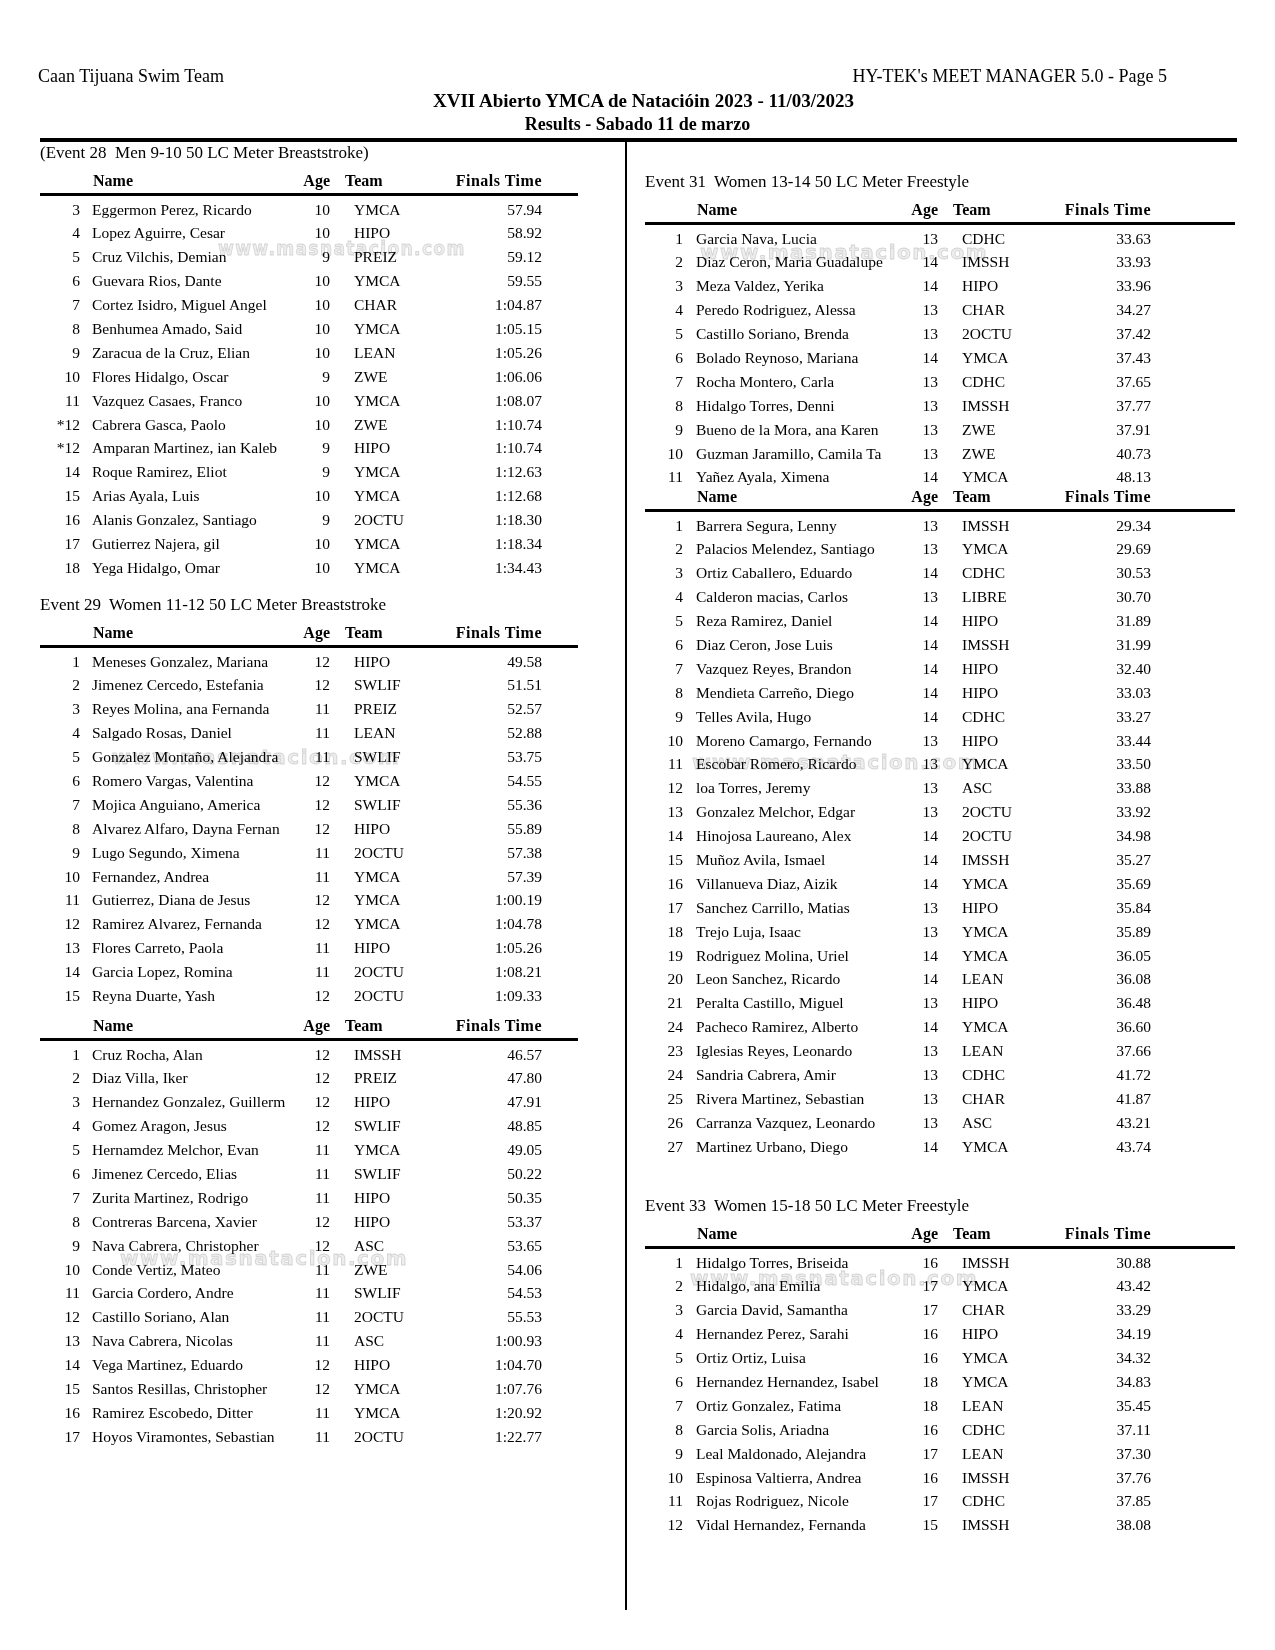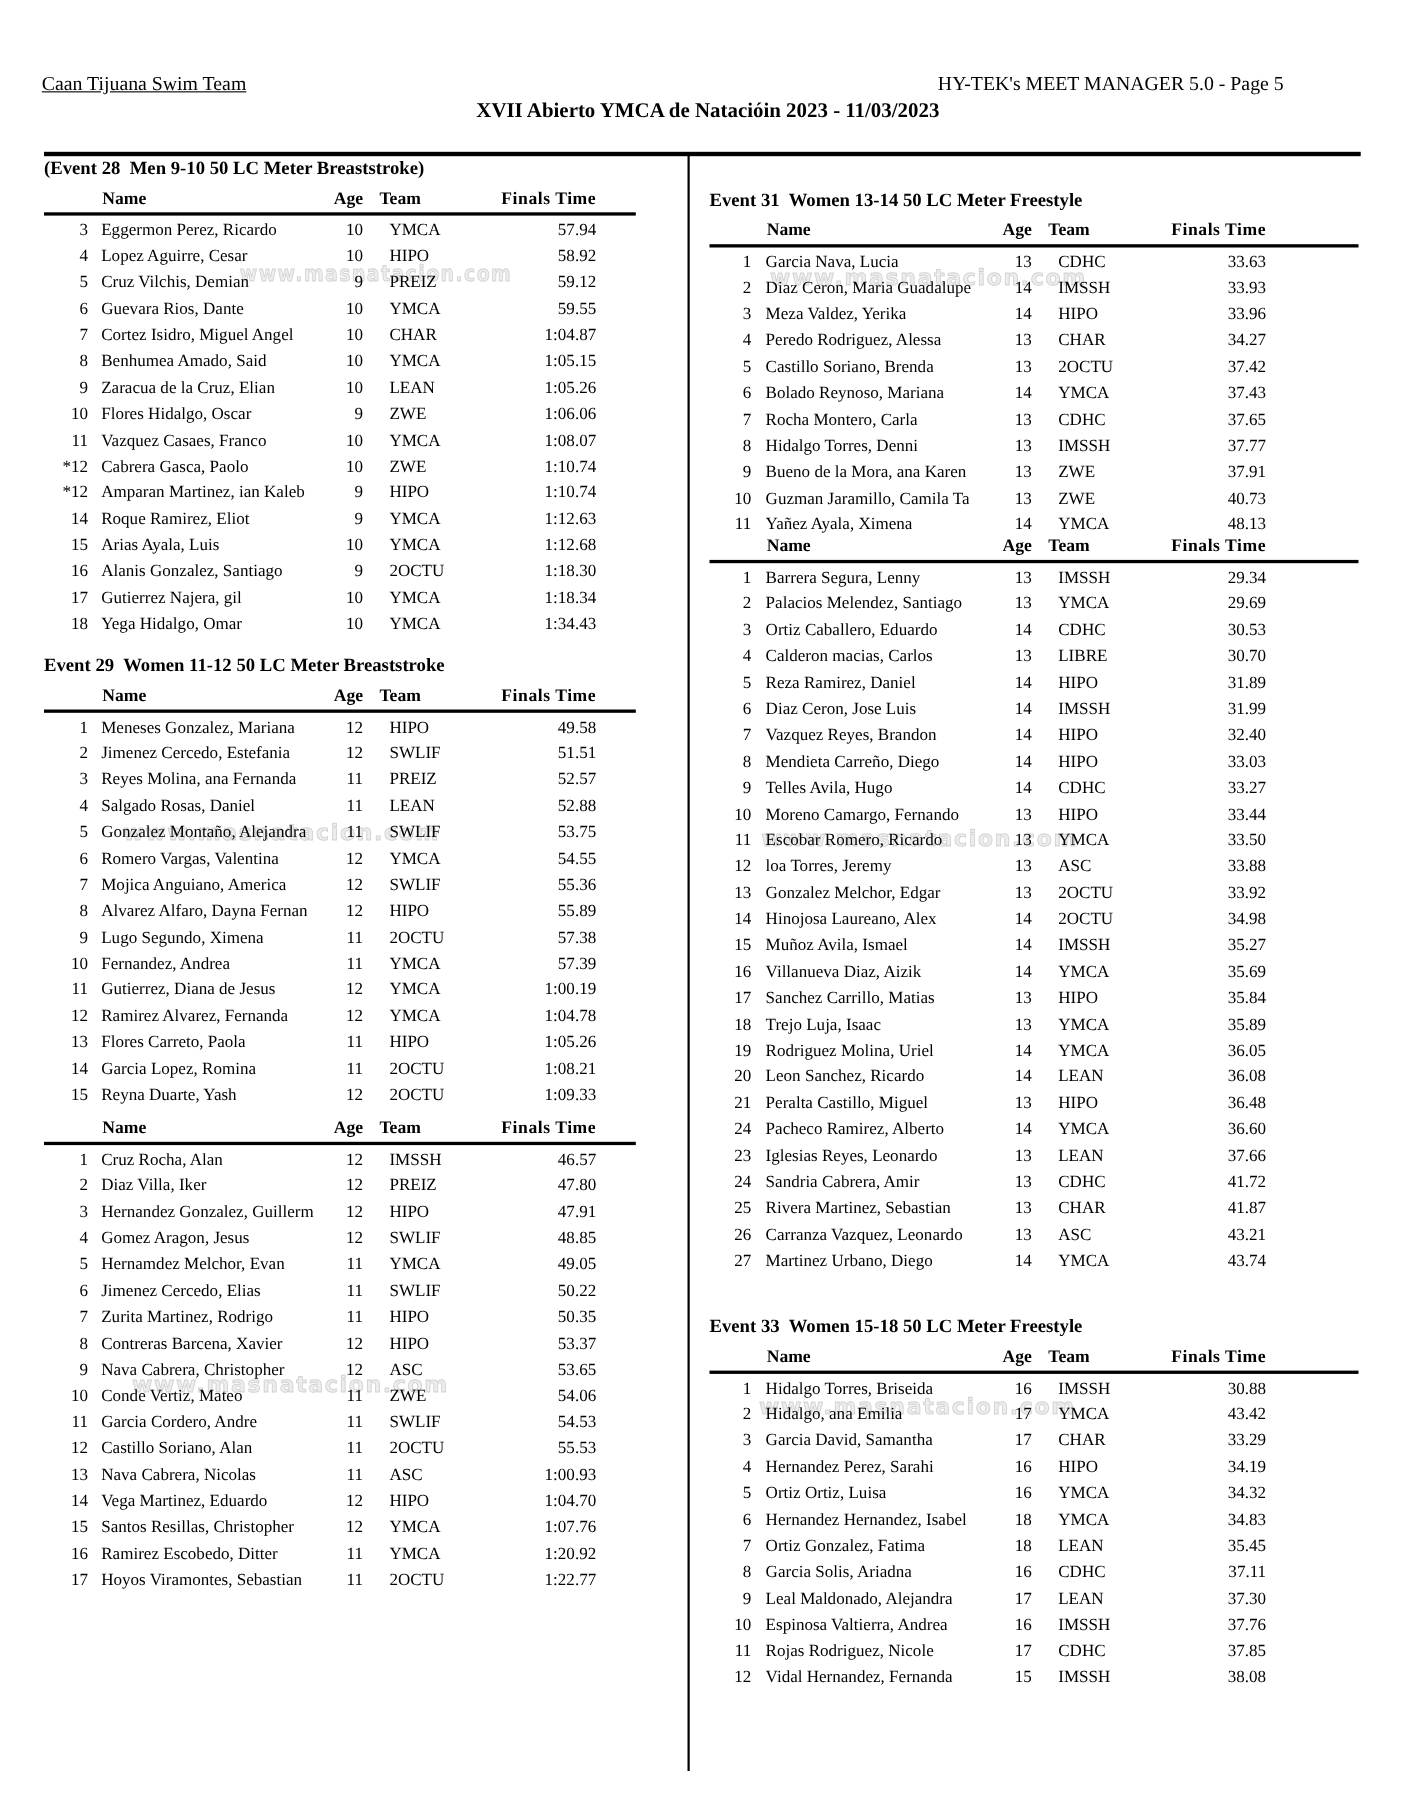--- a/index.html
+++ b/index.html
@@ -1,31 +1,31 @@
 <!DOCTYPE html>
 <html><head>
 <meta charset="utf-8">
 <style>
   html,body{margin:0;padding:0;background:#ffffff;}
   .page{
     position:relative;width:1275px;height:1650px;background:#ffffff;
     font-family:"Liberation Serif","DejaVu Serif",serif;color:#000;
     overflow:hidden;
   }
-  .hdr-left{position:absolute;left:38px;top:66px;font-size:18px;text-decoration:underline;}
+  .hdr-left{position:absolute;left:38px;top:66px;font-size:18px;}
   .hdr-right{position:absolute;right:108px;top:66px;font-size:18px;}
   .meet-title{position:absolute;left:12px;right:0;top:90px;text-align:center;font-size:19px;font-weight:bold;}
   .meet-subtitle{position:absolute;left:0;right:0;top:114px;text-align:center;font-size:18px;font-weight:bold;}
   .rule-top{position:absolute;left:40px;top:138px;width:1197px;height:3.5px;background:#000;}
   .col-divider{position:absolute;left:625px;top:141px;width:2px;height:1469px;background:#000;}
 
   .event{position:absolute;}
   .side-left{left:40px;width:538px;}
   .side-right{left:645px;width:590px;}
-  .event-title{margin:0;height:29px;font-size:17px;font-weight:bold;white-space:pre;line-height:20px;}
+  .event-title{margin:0;height:29px;font-size:17px;font-weight:normal;white-space:pre;line-height:20px;}
   .thead{height:21px;font-size:16px;font-weight:bold;line-height:18px;}
   .thead,.row{display:grid;}
   .side-left .thead,.side-left .row{grid-template-columns:40px 12px 1fr 30px 12px 80px 120px;padding-right:36px;}
   .side-right .thead,.side-right .row{grid-template-columns:38px 13px 1fr 30px 12px 80px 121px;padding-right:84px;}
   .hrule{height:2.5px;background:#000;}
   .rows{margin-top:2px;}
   .row{height:23.9px;font-size:15.5px;line-height:23.9px;}
   .c-rank{grid-column:1;text-align:right;}
   .c-name{grid-column:3;white-space:nowrap;overflow:hidden;}
   .c-age{grid-column:4;text-align:right;}
@@ -50,20 +50,21 @@
   <div class="wm" style="left:218px;top:236px;transform:scaleX(0.86);">www.masnatacion.com</div>
   <div class="wm" style="left:700px;top:240px;">www.masnatacion.com</div>
   <div class="wm" style="left:112px;top:745px;">www.masnatacion.com</div>
   <div class="wm" style="left:692px;top:750px;">www.masnatacion.com</div>
   <div class="wm" style="left:120px;top:1246px;">www.masnatacion.com</div>
   <div class="wm" style="left:690px;top:1266px;">www.masnatacion.com</div>
 
   <div class="hdr-left">Caan Tijuana Swim Team</div>
   <div class="hdr-right">HY-TEK's MEET MANAGER 5.0 - Page 5</div>
   <div class="meet-title">XVII Abierto YMCA de Natacióin 2023 - 11/03/2023</div>
+  <div class="meet-subtitle">Results - Sabado 11 de marzo</div>
   <div class="rule-top"></div>
   <div class="col-divider"></div>
 
   <section class="event side-left" style="top:143px">
     <h2 class="event-title">(Event 28  Men 9-10 50 LC Meter Breaststroke)</h2>
     <div class="thead">
       <span class="c-name">Name</span>
       <span class="c-age">Age</span>
       <span class="c-team">Team</span>
       <span class="c-time">Finals Time</span>

